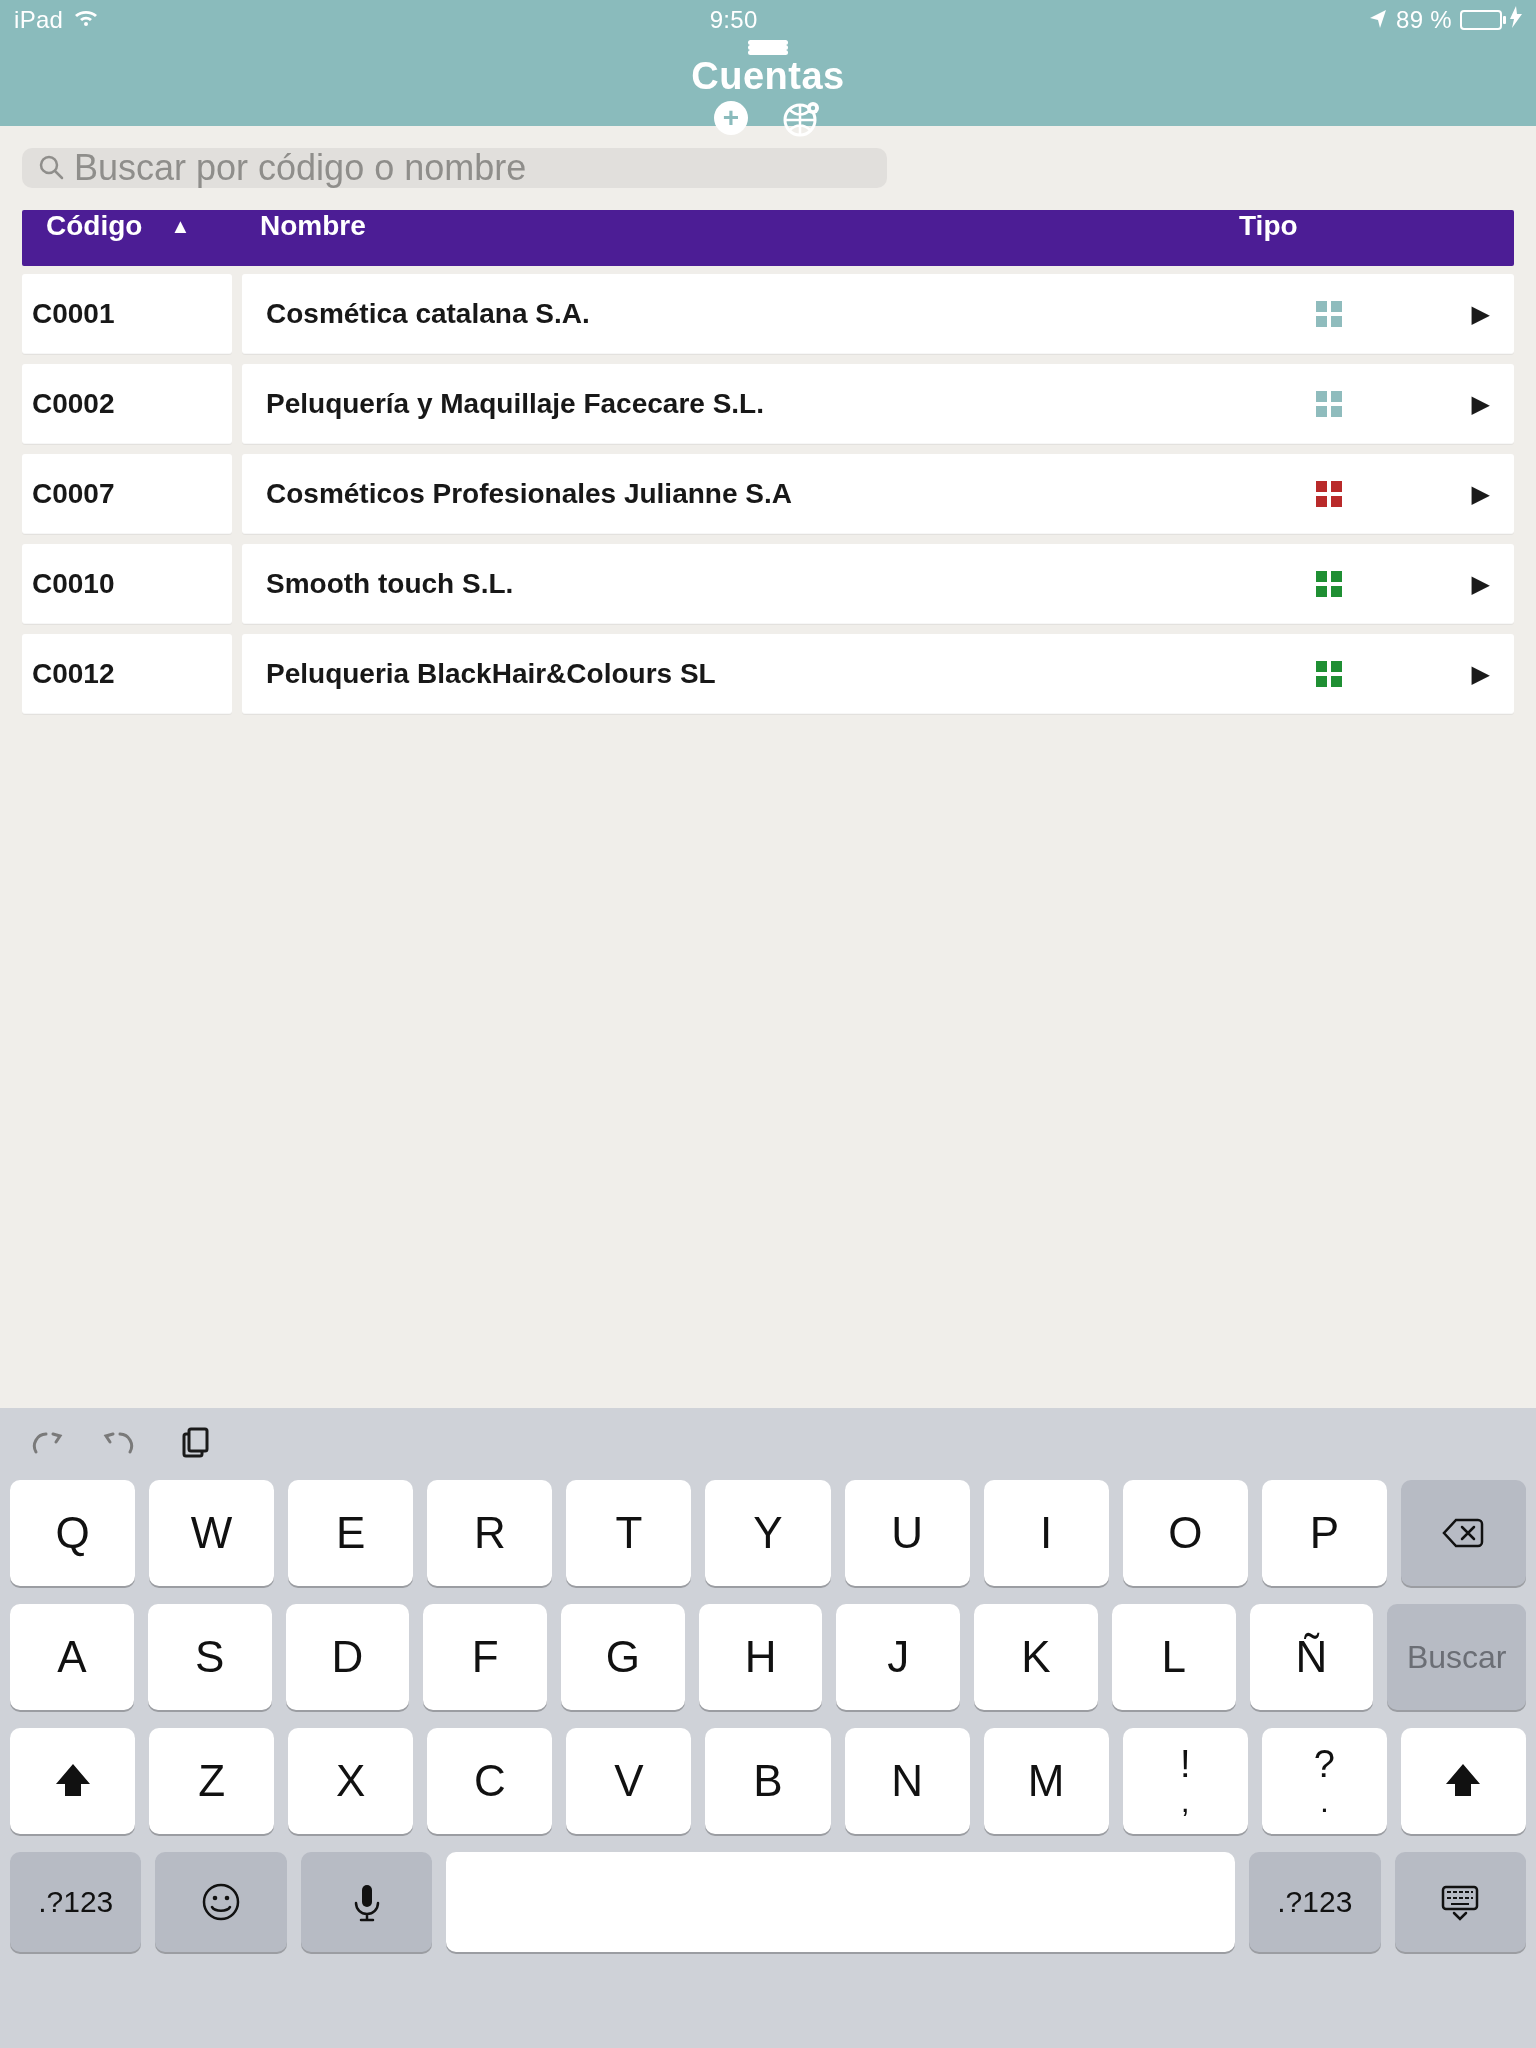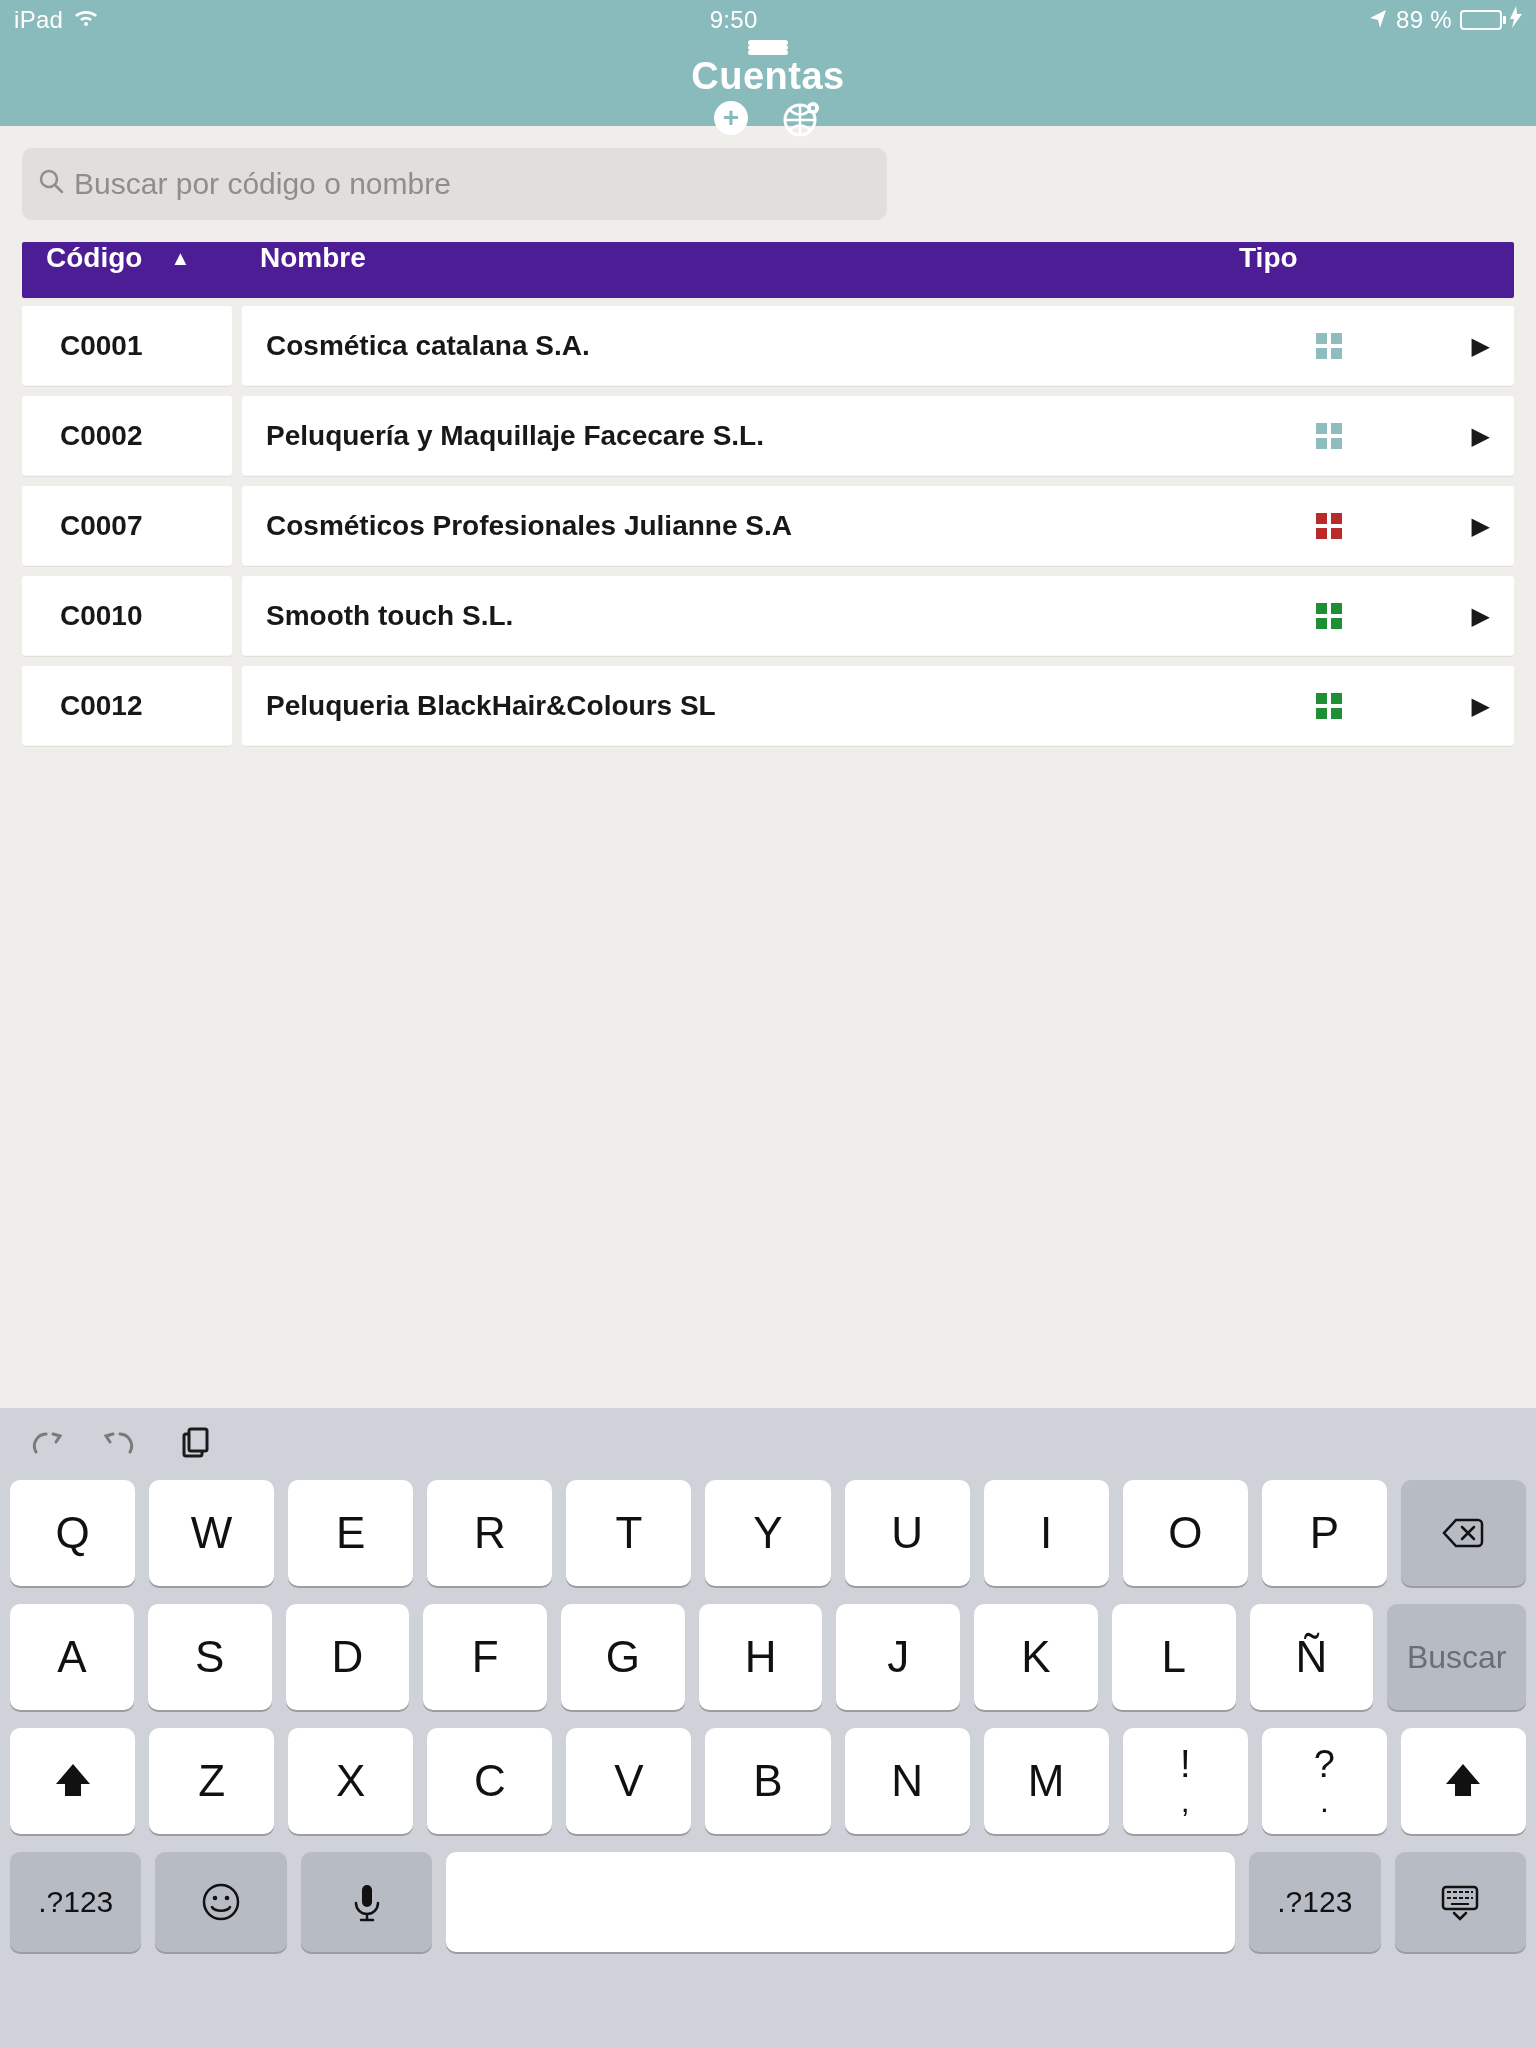--- a/index.html
+++ b/index.html
@@ -40,27 +40,27 @@
 .hamburger { width:40px; height:30px; display:flex; flex-direction:column; justify-content:space-between; }
 .hamburger span { display:block; height:5px; background:#fff; border-radius:3px; }
 .plus-circle { width:34px; height:34px; border-radius:50%; background:#fff; color:#8abbbc; display:flex; align-items:center; justify-content:center; font-size:28px; font-weight:700; }
 .globe { width:40px; height:40px; position:relative; }
 .globe svg { width:100%; height:100%; }
 
 
 .controls-row { display:flex; gap:22px; padding:22px 22px 0 22px; }
 .search-box {
   flex: 0 0 58%;
-  height: 72px;
+  height: 40px;
   background:#e1dfdc;
   border-radius:10px;
   display:flex; align-items:center;
   padding:0 16px;
   color:#8f8e8b;
-  font-size:30px;
+  font-size:36px;
 }
 .search-box .mag { margin-right:10px; color:#8f8e8b; }
 .filter-spacer { flex:1; }
 .filter-select {
   width: 320px;
   height: 58px;
   background:#fff;
   border:1px solid #d6d4d0;
   border-radius:8px;
   display:flex; align-items:center; justify-content:space-between;
@@ -85,21 +85,21 @@
 .col-name { flex:1; padding-left:20px; }
 .col-type { width:295px; padding-left:20px; }
 .sort-arrow { font-size:20px; }
 .tbody { margin-top:8px; display:flex; flex-direction:column; gap:10px; }
 .trow { display:flex; height:80px; align-items:center; }
 .cell-code {
   width:210px;
   background:#fff;
   height:100%;
   display:flex; align-items:center;
-  padding-left:38px;
+  padding-left:10px;
   font-size:28px; font-weight:700; color:#181818;
   border-radius:3px;
   box-shadow: 0 1px 0 rgba(0,0,0,.05), inset 0 -1px 0 rgba(0,0,0,.03);
 }
 .cell-rest {
   margin-left:10px;
   flex:1;
   background:#fff;
   height:100%;
   display:flex; align-items:center;

